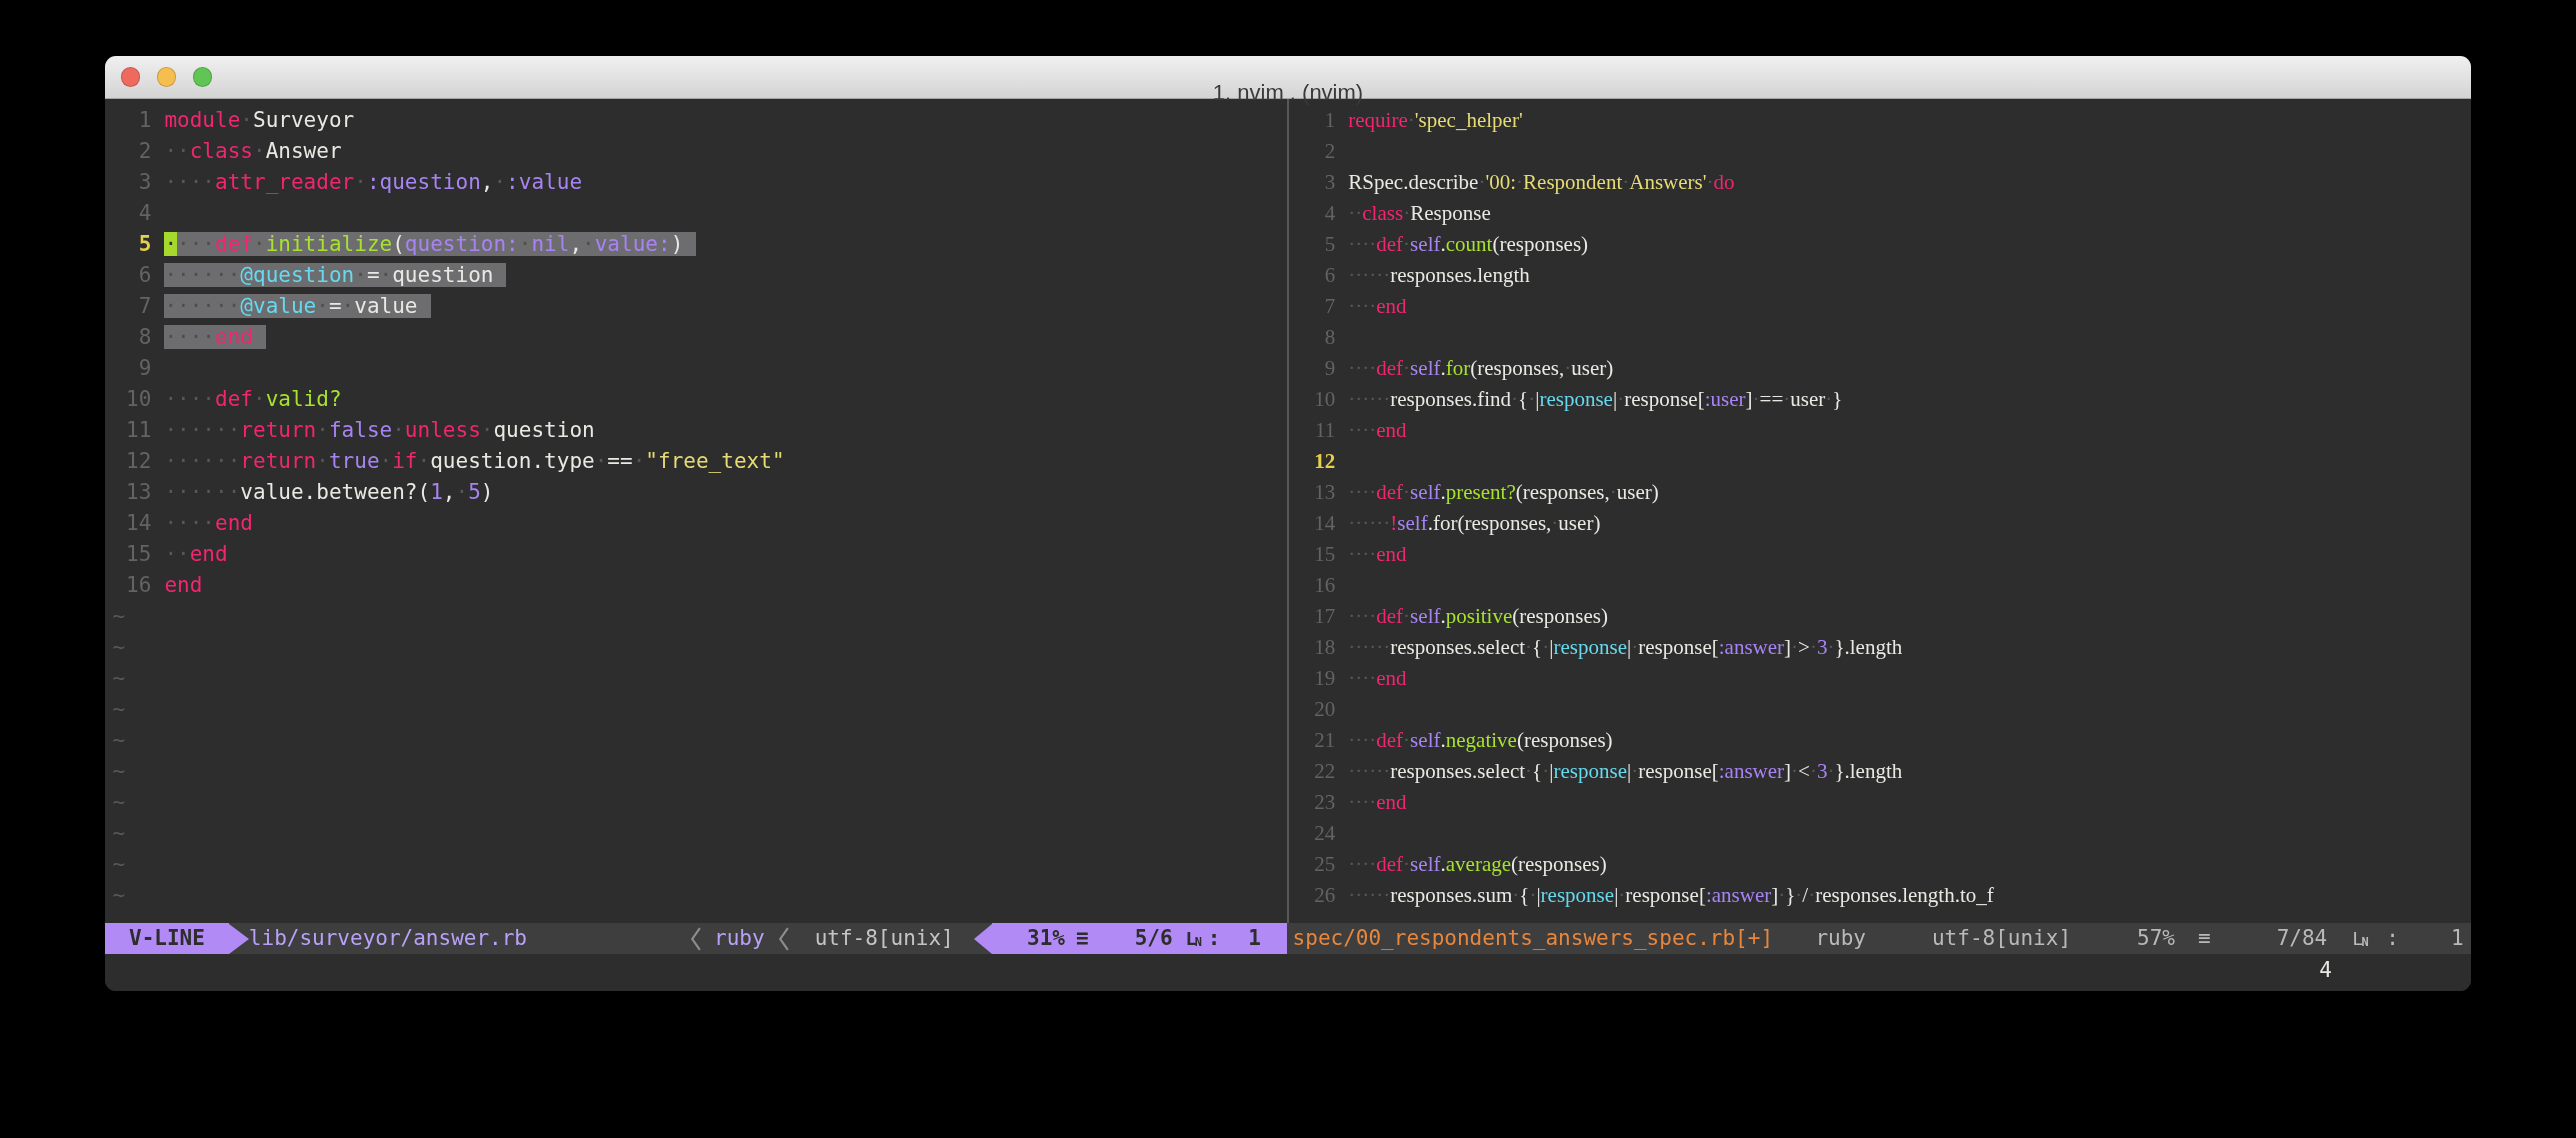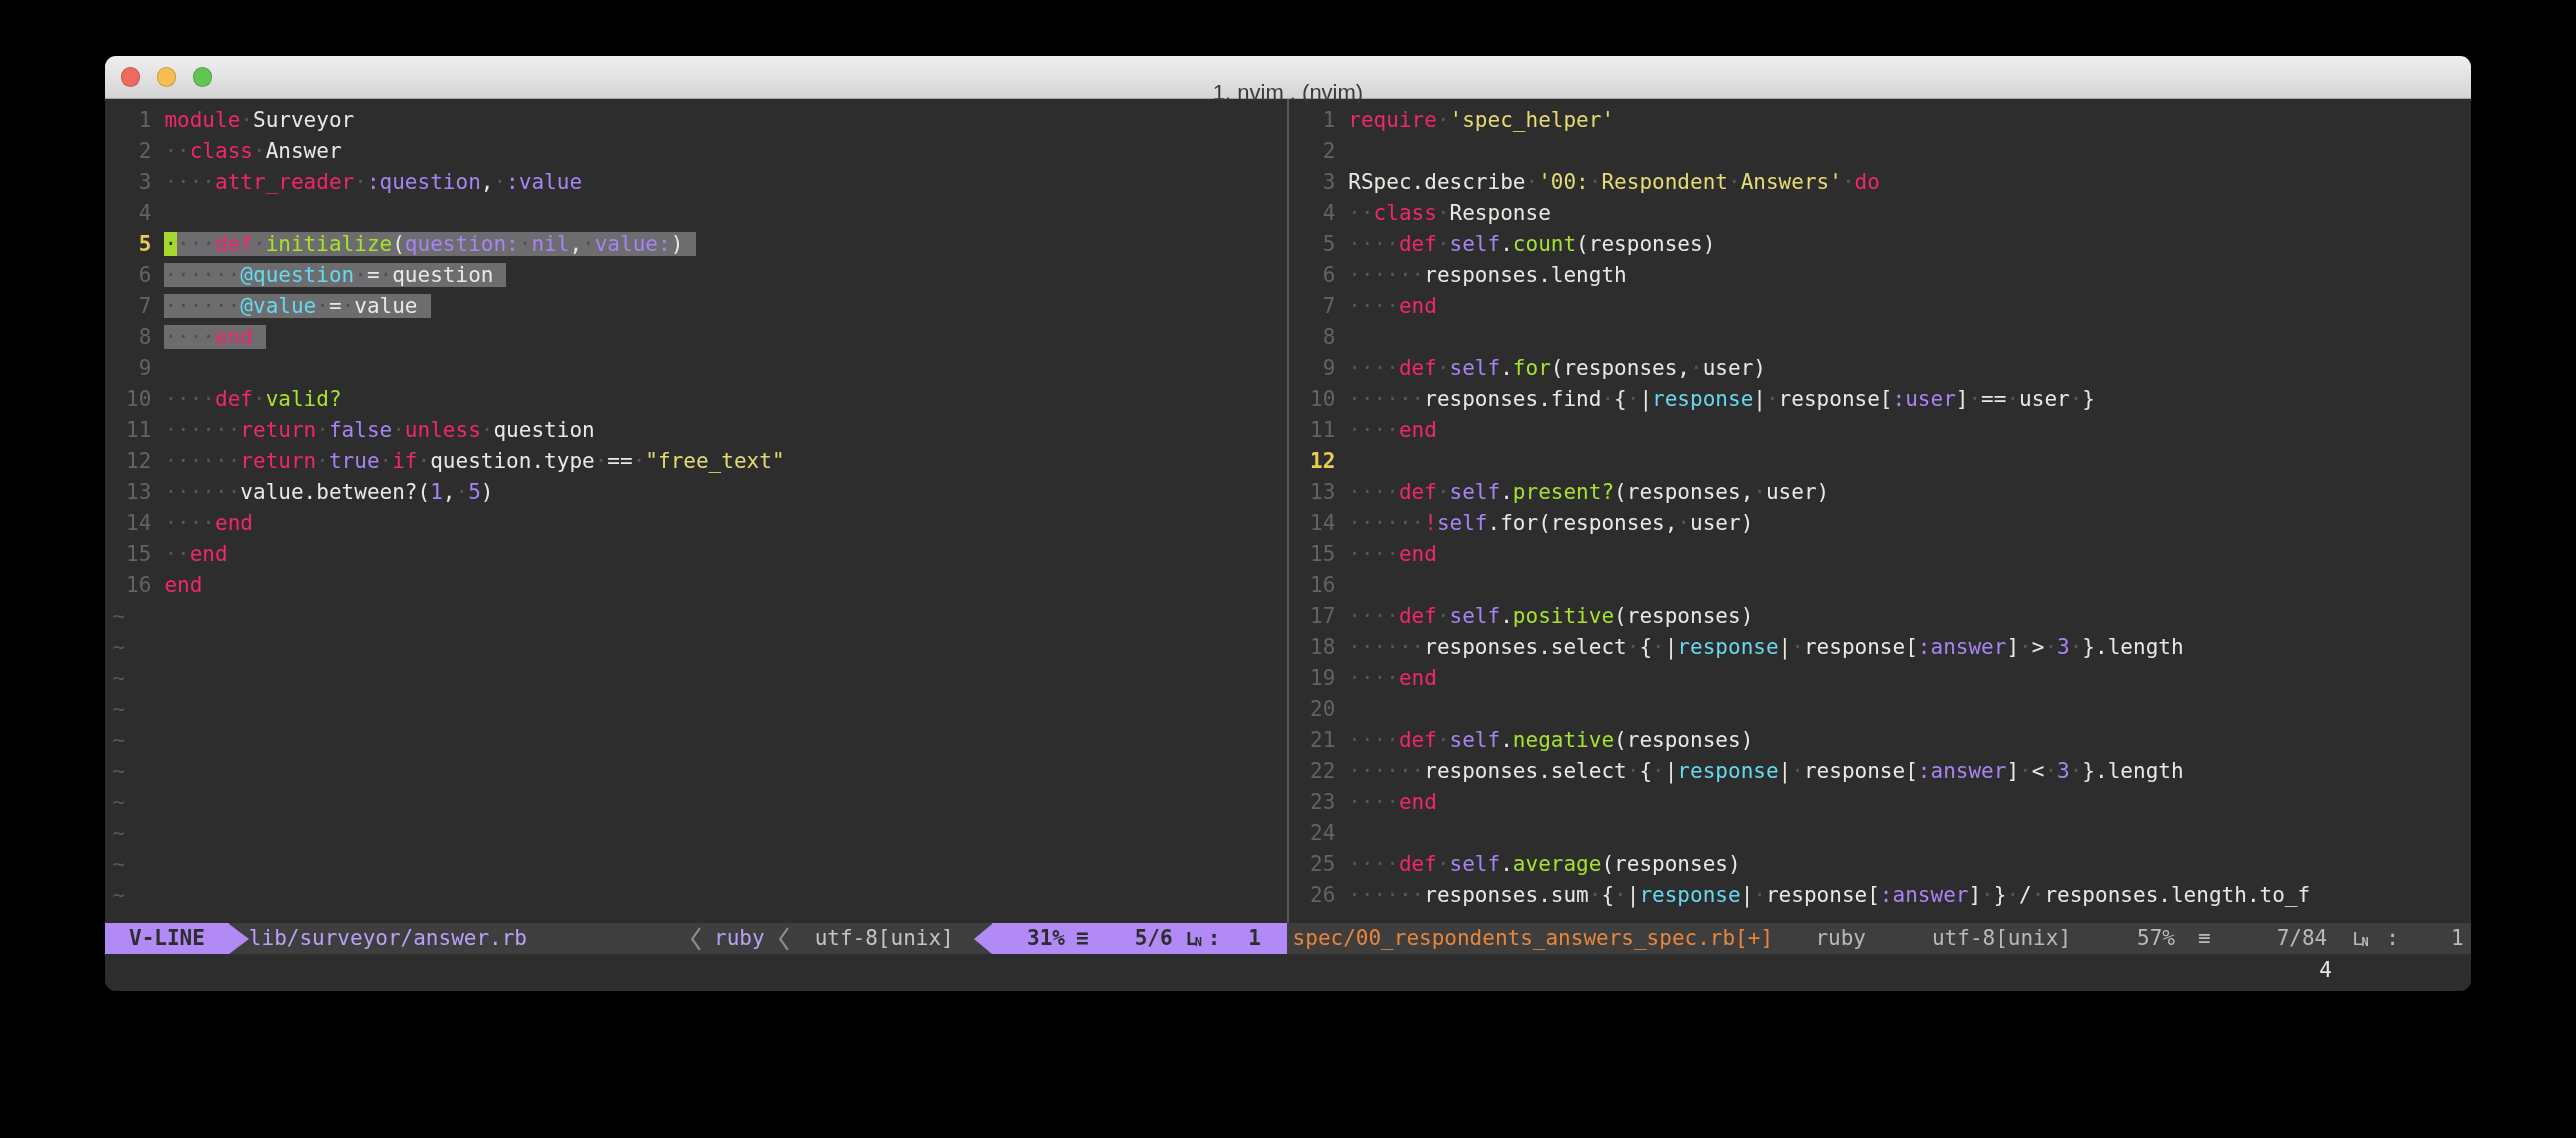--- a/index.html
+++ b/index.html
@@ -23,21 +23,21 @@
   .light { width:19.4px; height:19.4px; border-radius:50%; display:inline-block; border:0.9px solid rgba(0,0,0,.18); }
   .light.red    { background:#ee6a5f; }
   .light.yellow { background:#f5be4f; }
   .light.green  { background:#61c555; }
   .title { font-family:"Liberation Sans", sans-serif; font-size:22px; color:#3a3a3a; font-weight:500;margin-top:31px; }
 
   
   .editor { display:flex; height:824px; background:#2d2d2d;justify-content:center; }
   .pane { padding-top:5.6px; overflow:hidden; font-size:21px; line-height:31px; white-space:pre; }
   .pane.left  { width:1182px; }
-  .pane.right { flex:1; }
+  .pane.right { flex:1;font-family:Liberation Serif, serif; }
   .vdivider { width:1.9px; background:#585858; }
 
   .row { height:31px; padding-left:7.4px; }
   .num { display:inline-block; width:39px; text-align:right; margin-right:13px; color:#636363; }
   .num.cur { color:#e5cf4f; font-weight:bold; }
   .tilde { color:#585858; }
 
   .txt .fg    { color:#e9e9e4; }
   .txt .kw    { color:#f1266f; }
   .txt .fn    { color:#a6e22e; }

